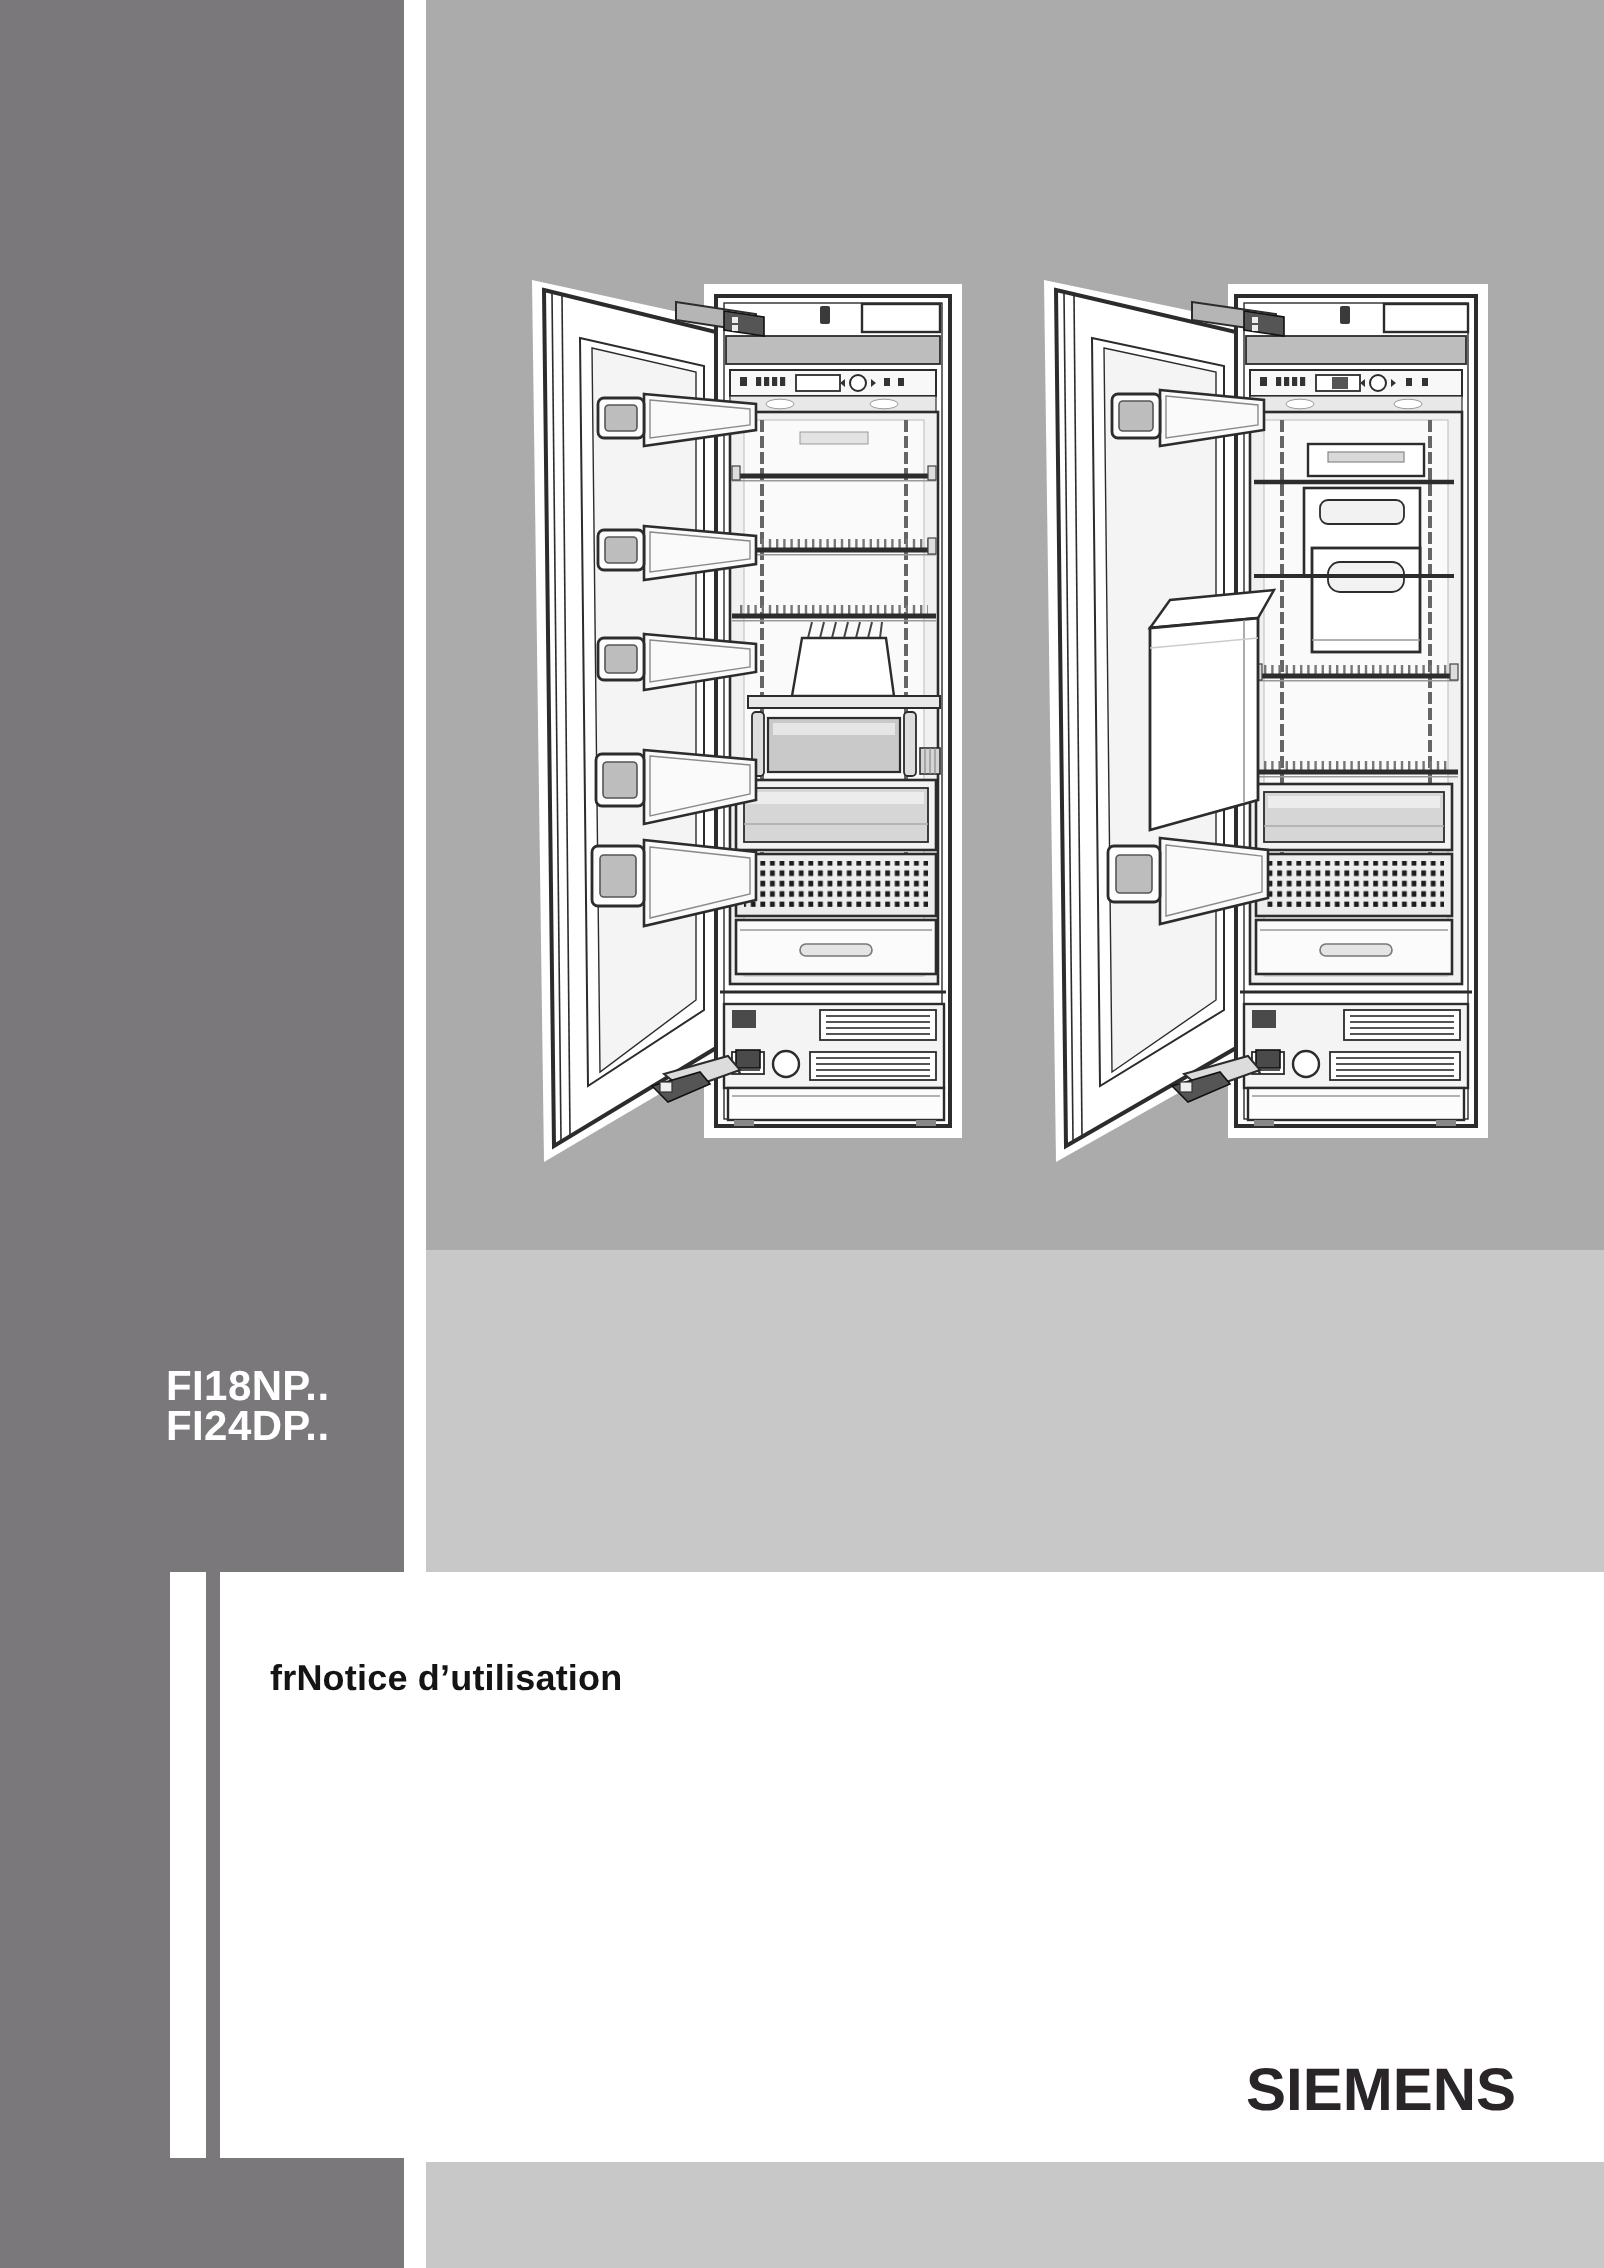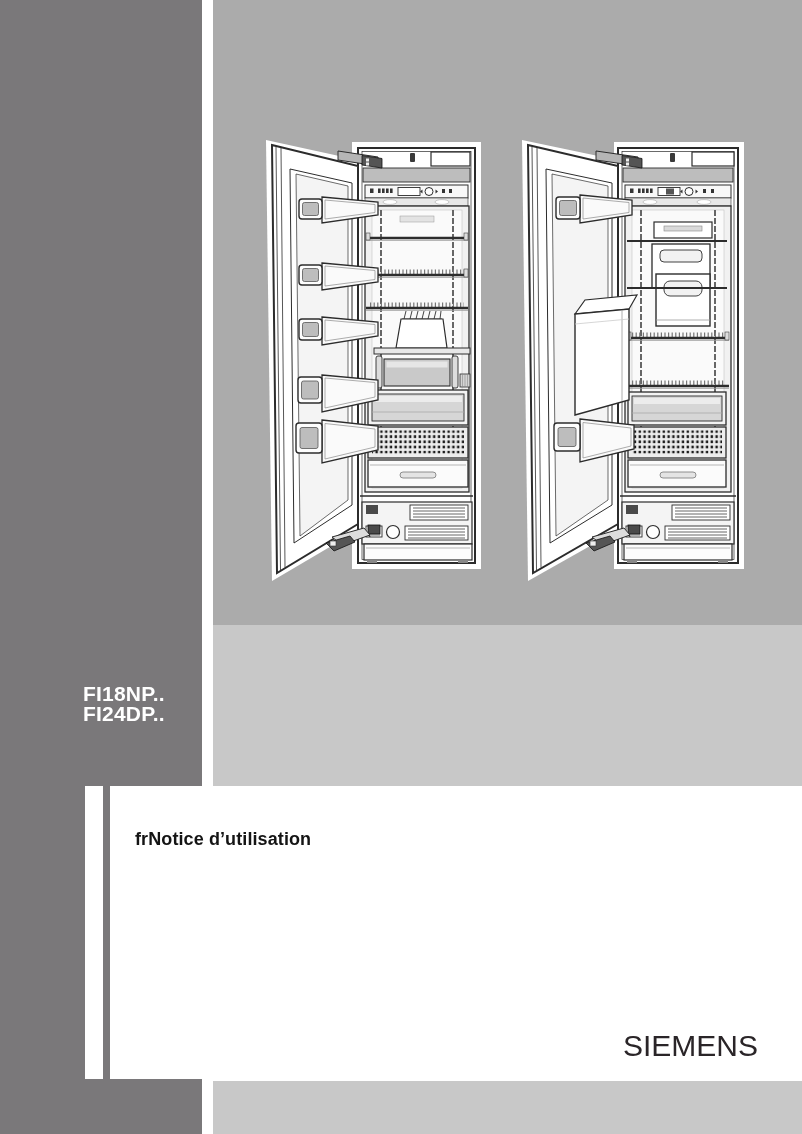--- a/index.html
+++ b/index.html
@@ -10,21 +10,21 @@
   .sidebar-top   {left:0;   top:0;    width:202px;height:786px; background:#7a787a;}
   .sidebar-col   {left:0;   top:786px;width:85px; height:348px; background:#7a787a;}
   .accent-stripe {left:103px;top:786px;width:7px; height:293px; background:#7a787a;}
   .sidebar-bottom{left:0;   top:1079px;width:202px;height:55px; background:#7a787a;}
   .illus-panel   {left:213px;top:0;   width:589px;height:625px; background:#ababab;}
   .mid-band      {left:213px;top:625px;width:589px;height:161px;background:#c8c8c8;}
   .footer-band   {left:213px;top:1081px;width:589px;height:53px;background:#c8c8c8;}
   
   .models{left:83px;top:684px;color:#ffffff;font-size:21px;font-weight:bold;line-height:20px;letter-spacing:.2px;}
   .title {left:135px;top:817px;color:#141414;font-size:18px;font-weight:bold;letter-spacing:.1px;margin-top:12px;}
-  .brand {left:623px;top:1029px;color:#2a2528;font-size:30px;font-weight:normal;letter-spacing:0;}
+  .brand {left:623px;top:1029px;color:#2a2528;font-size:30px;font-weight:bold;letter-spacing:0;}
   
   .fz-left {left:37px; top:138px;width:255px;height:450px;}
   .fz-right{left:305px;top:138px;width:252px;height:450px;}
   svg{display:block;}
 </style>
 </head>
 <body>
 
 <div class="page">
 

